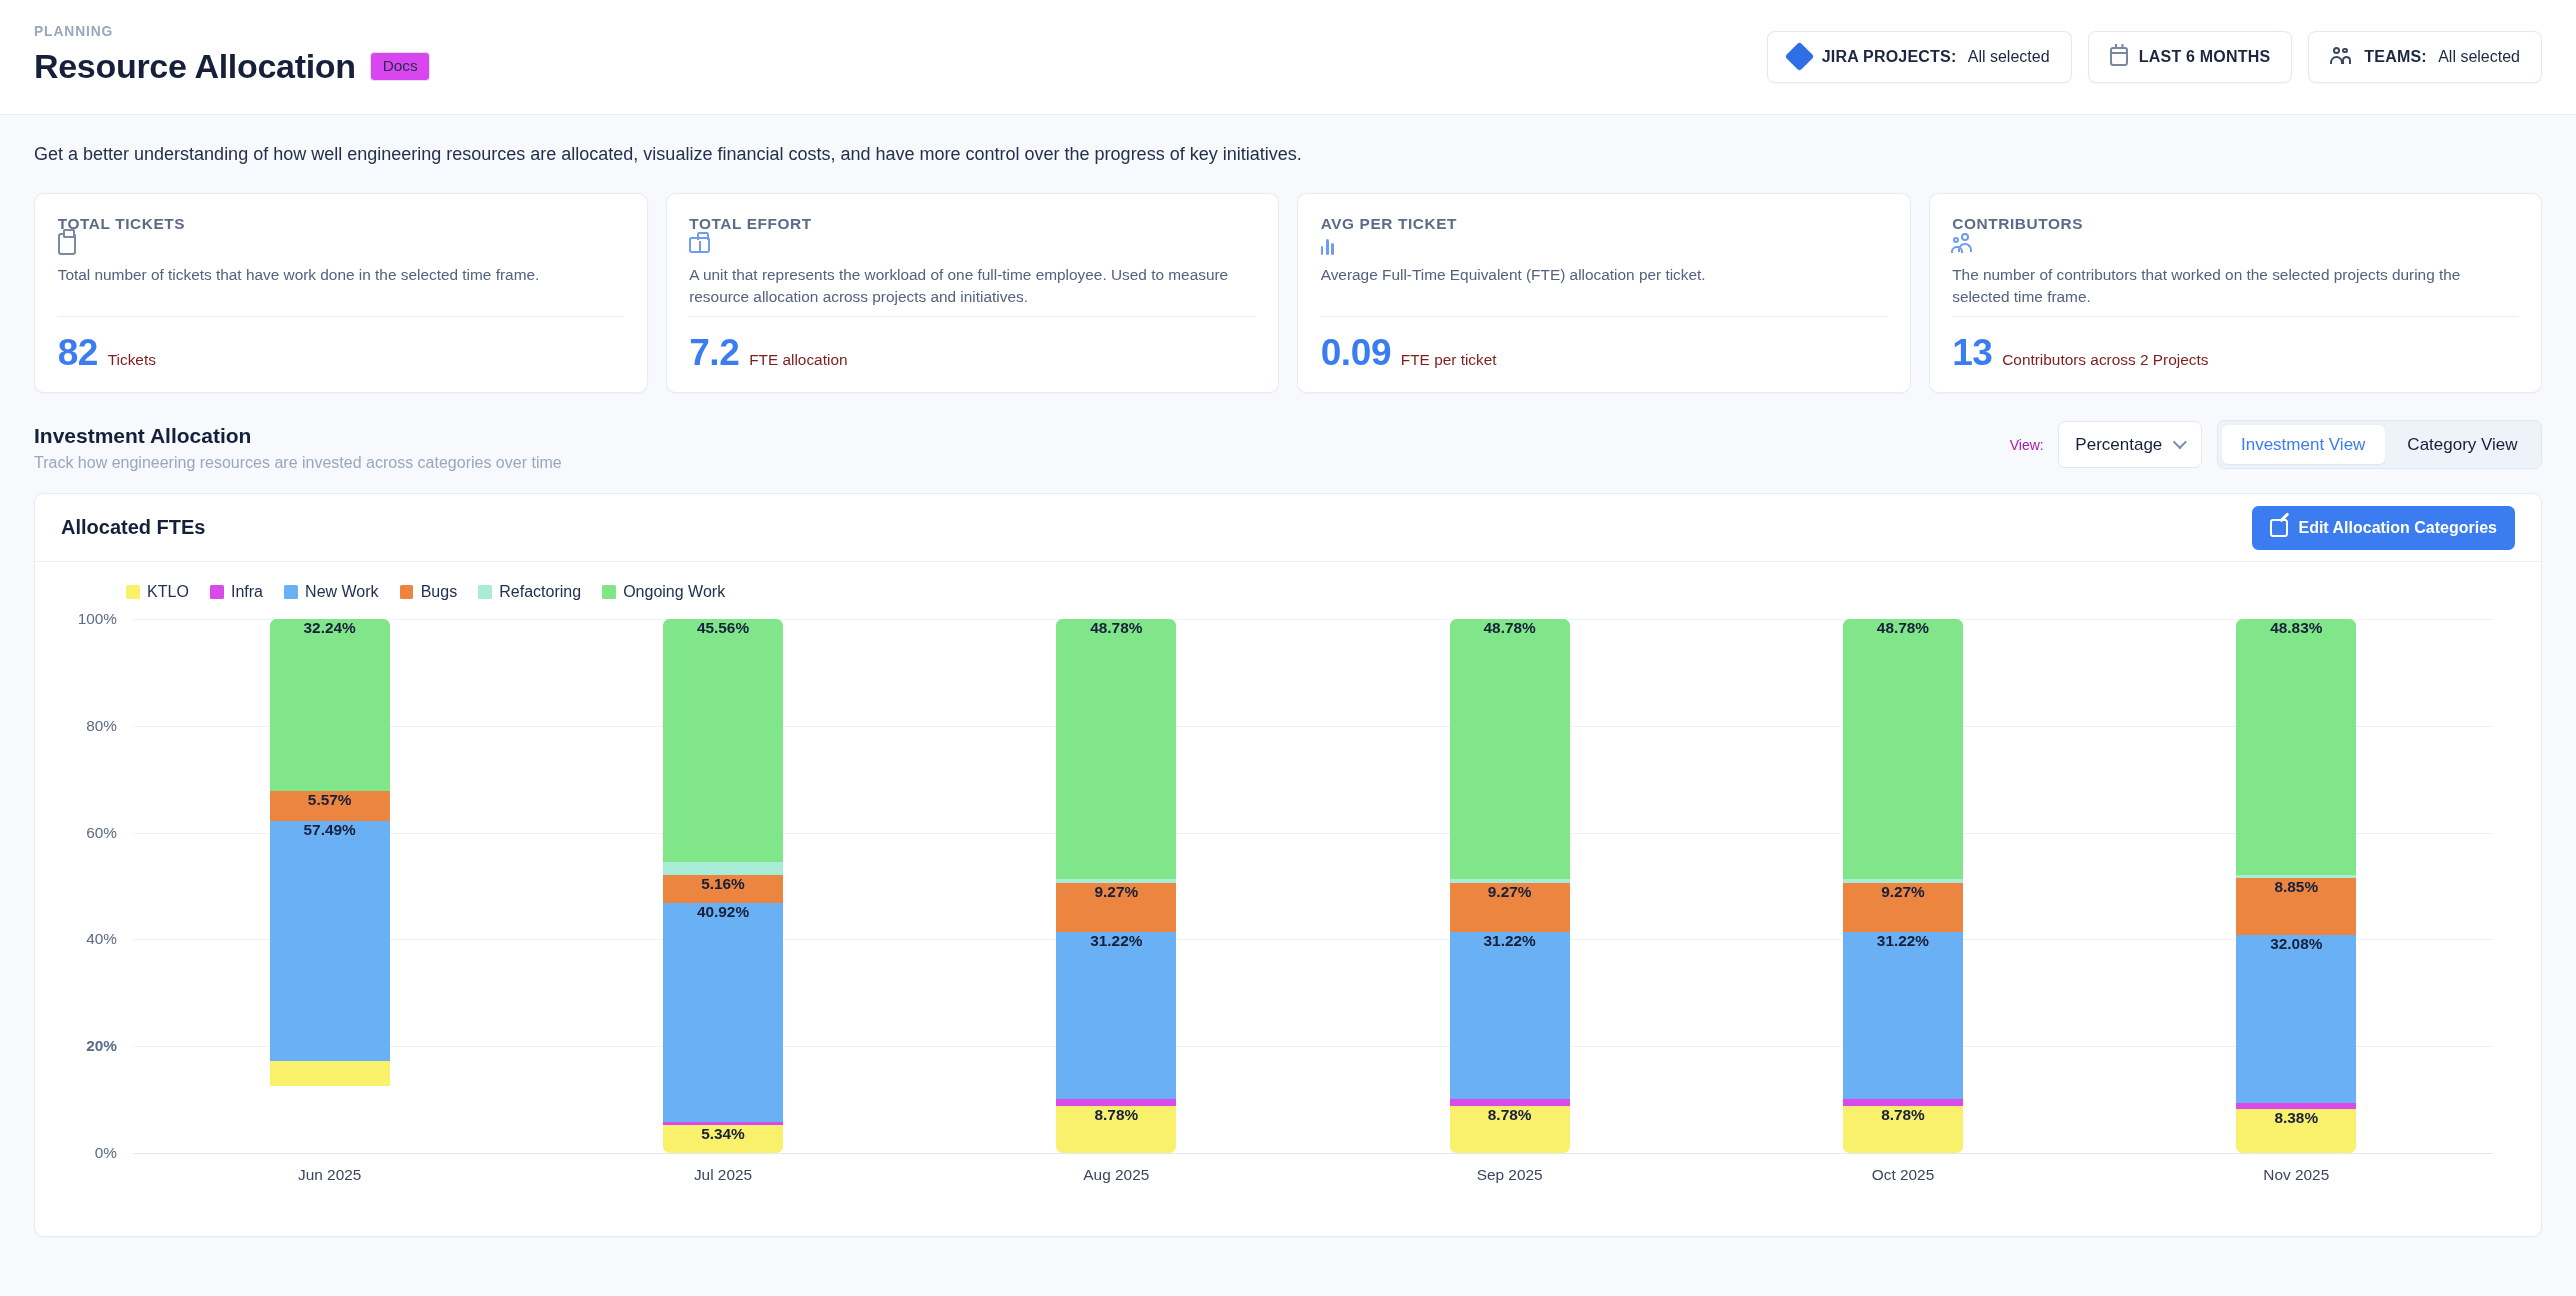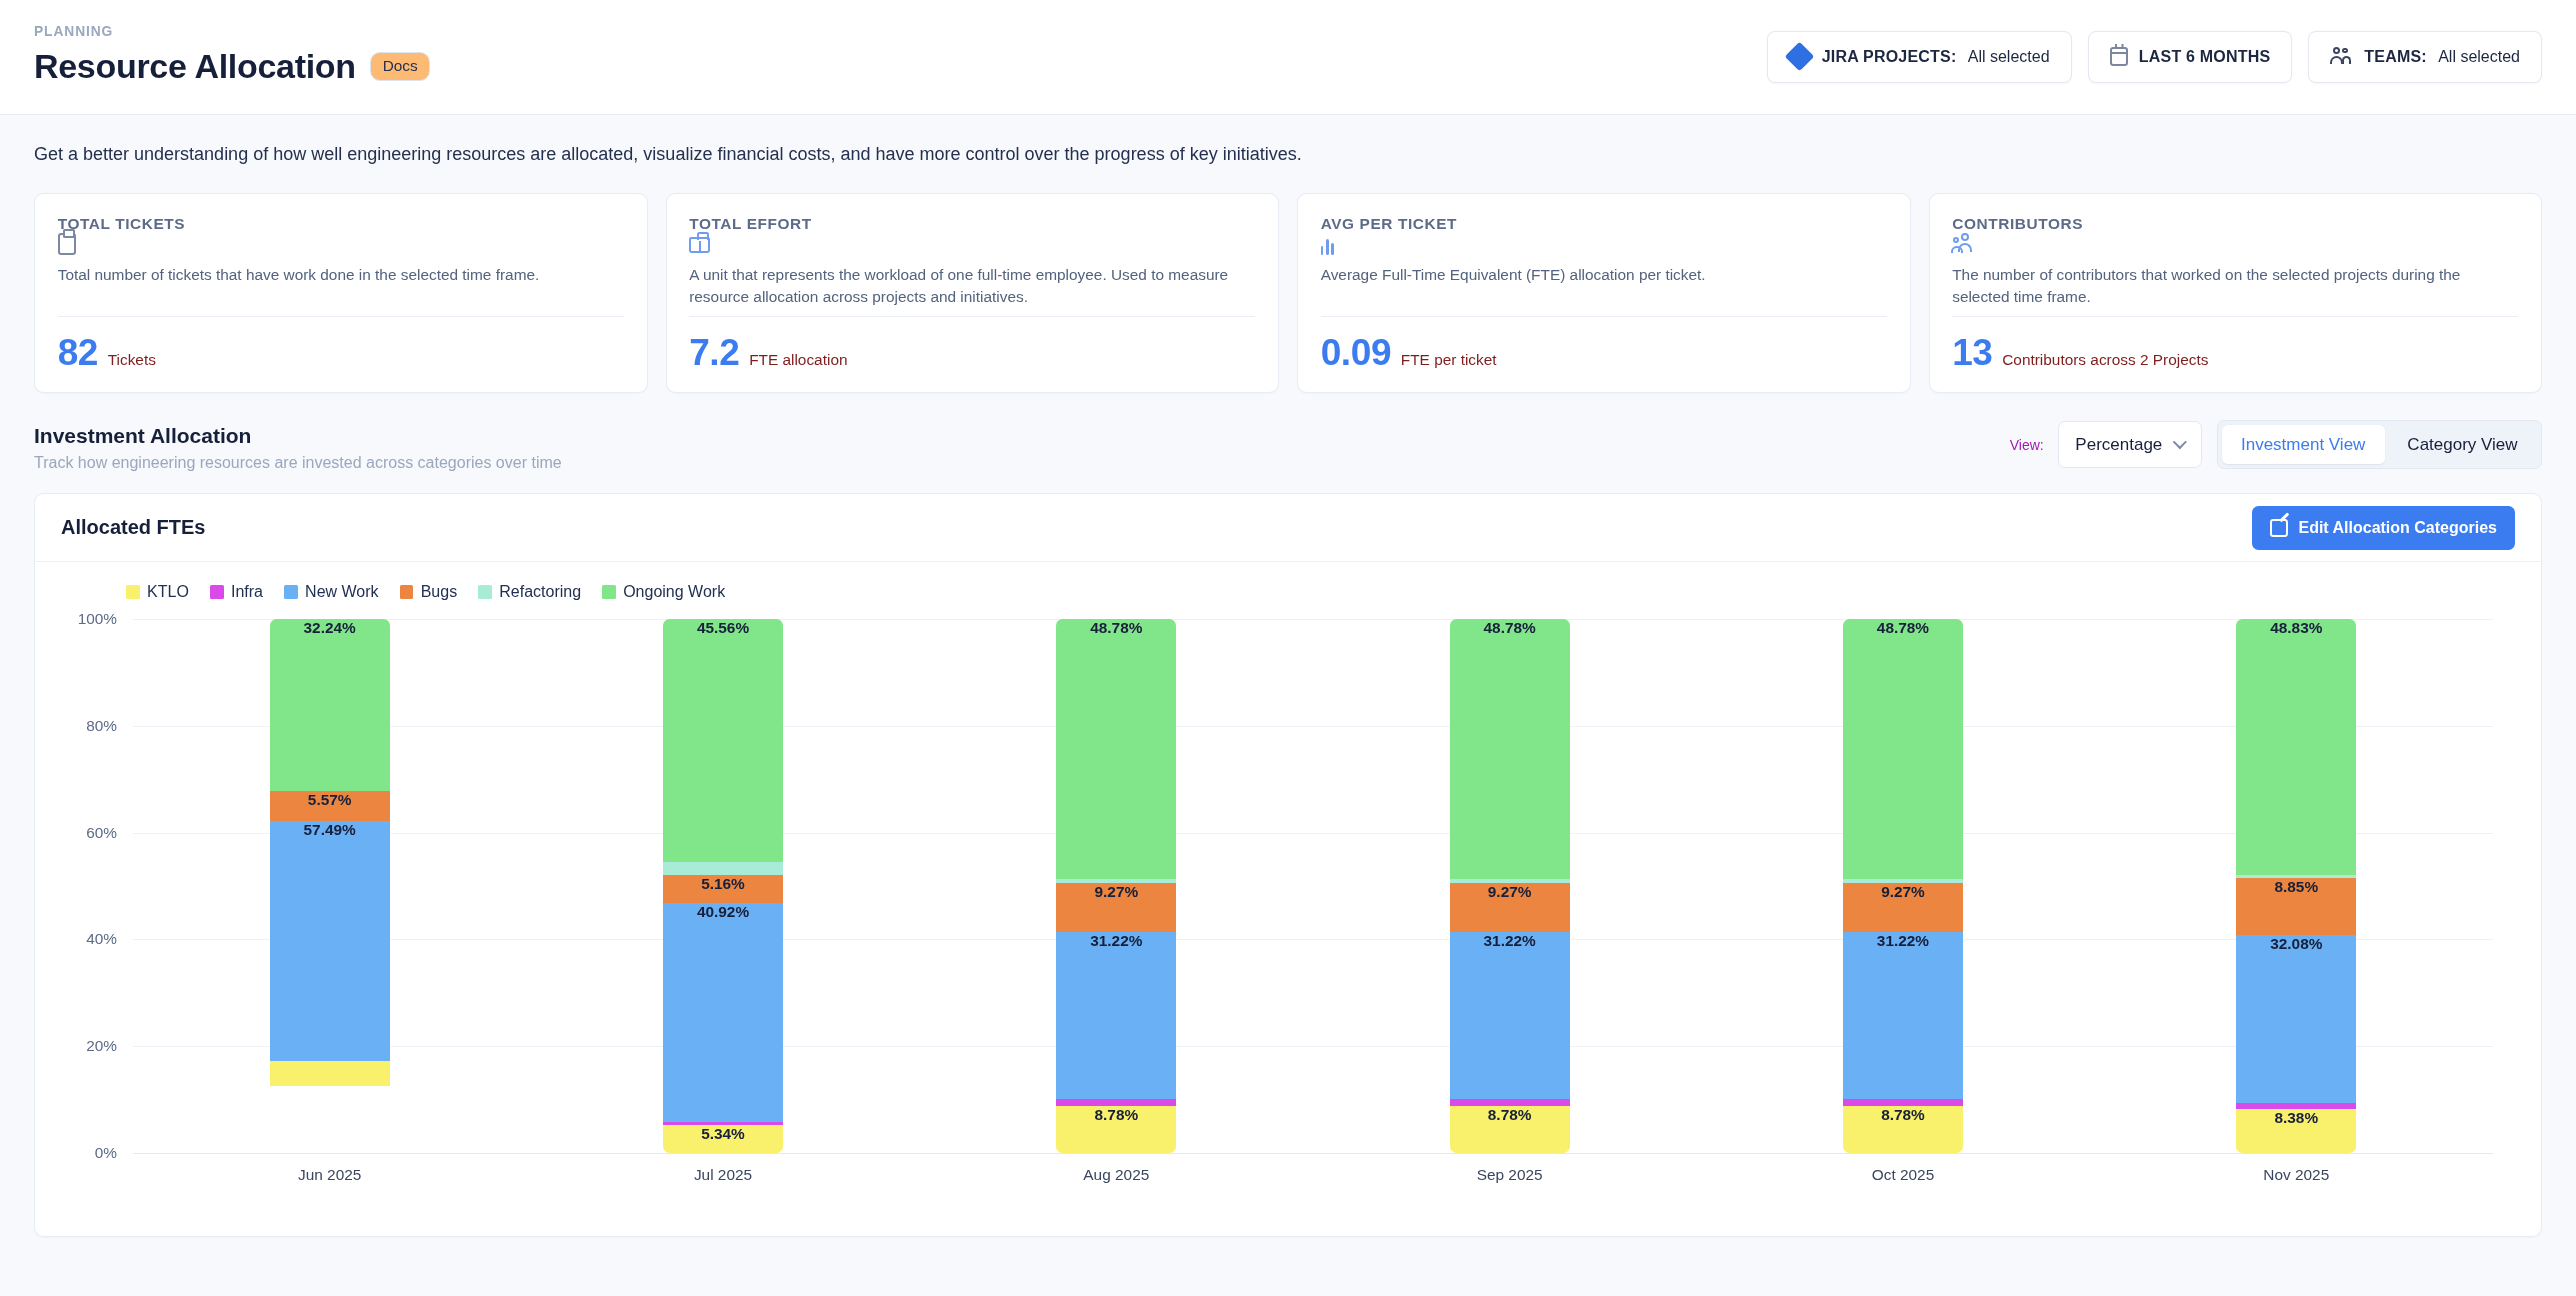--- a/index.html
+++ b/index.html
@@ -22,23 +22,23 @@
     padding: 24px 34px 0 34px;
   }
   .title-block { display: flex; flex-direction: column; }
   .eyebrow {
     font-size: 13.8px; letter-spacing: 0.9px; font-weight: 600;
     color: #9aa7bd; text-transform: uppercase; margin-bottom: 8px;
   }
   .title-row { display: flex; align-items: center; gap: 14.6px; }
   .page-title { font-size: 34px; font-weight: 700; color: #17203a; letter-spacing: -0.3px; }
   .docs-chip {
-    border: 0.8px solid #dde3ee; border-radius: 10px;
+    border: 0.8px solid #dde3ee; border-radius: 4px;
     padding: 5.7px 11.3px 6.5px; font-size: 15.4px; color: #2b3category; color:#23304d;
-    background: #fdba74; line-height: 1; text-align: right;
+    background: #d946ef; line-height: 1; text-align: right;
   }
 
   .filters { display: flex; gap: 16px; padding-top: 6.5px; }
   .filter-btn {
     height: 52px; background: #ffffff; border: 0.8px solid #e3e8f1;
     border-radius: 8px; display: flex; align-items: center; gap: 11.3px;
     padding: 0 21px; font-size: 16px; color: #1d2741;
     box-shadow: 0 0.8px 1.6px rgba(20,35,70,0.04);
     white-space: nowrap;
   }
@@ -340,21 +340,21 @@
       </div>
       <div class="legend-item">
         <span class="legend-sw" style="background: rgb(129, 229, 138);"></span>
         <span>Ongoing Work</span>
       </div>
     </div>
 
   <div class="plot">
     <div class="ylabels" id="ylabels">
         <div class="ylabel" style="top: 534px;">0%</div>
-        <div class="ylabel" style="top: 427px;">20%</div>
+        <div class="ylabel" style="top: 427px; font-weight: bold;">20%</div>
         <div class="ylabel" style="top: 320px;">40%</div>
         <div class="ylabel" style="top: 214px;">60%</div>
         <div class="ylabel" style="top: 107px;">80%</div>
         <div class="ylabel" style="top: 0px;">100%</div>
       </div>
     <div class="grid" id="grid">
         <div class="gline axis" style="top: 534px;"></div>
         <div class="gline" style="top: 427px;"></div>
         <div class="gline" style="top: 320px;"></div>
         <div class="gline" style="top: 214px;"></div>

